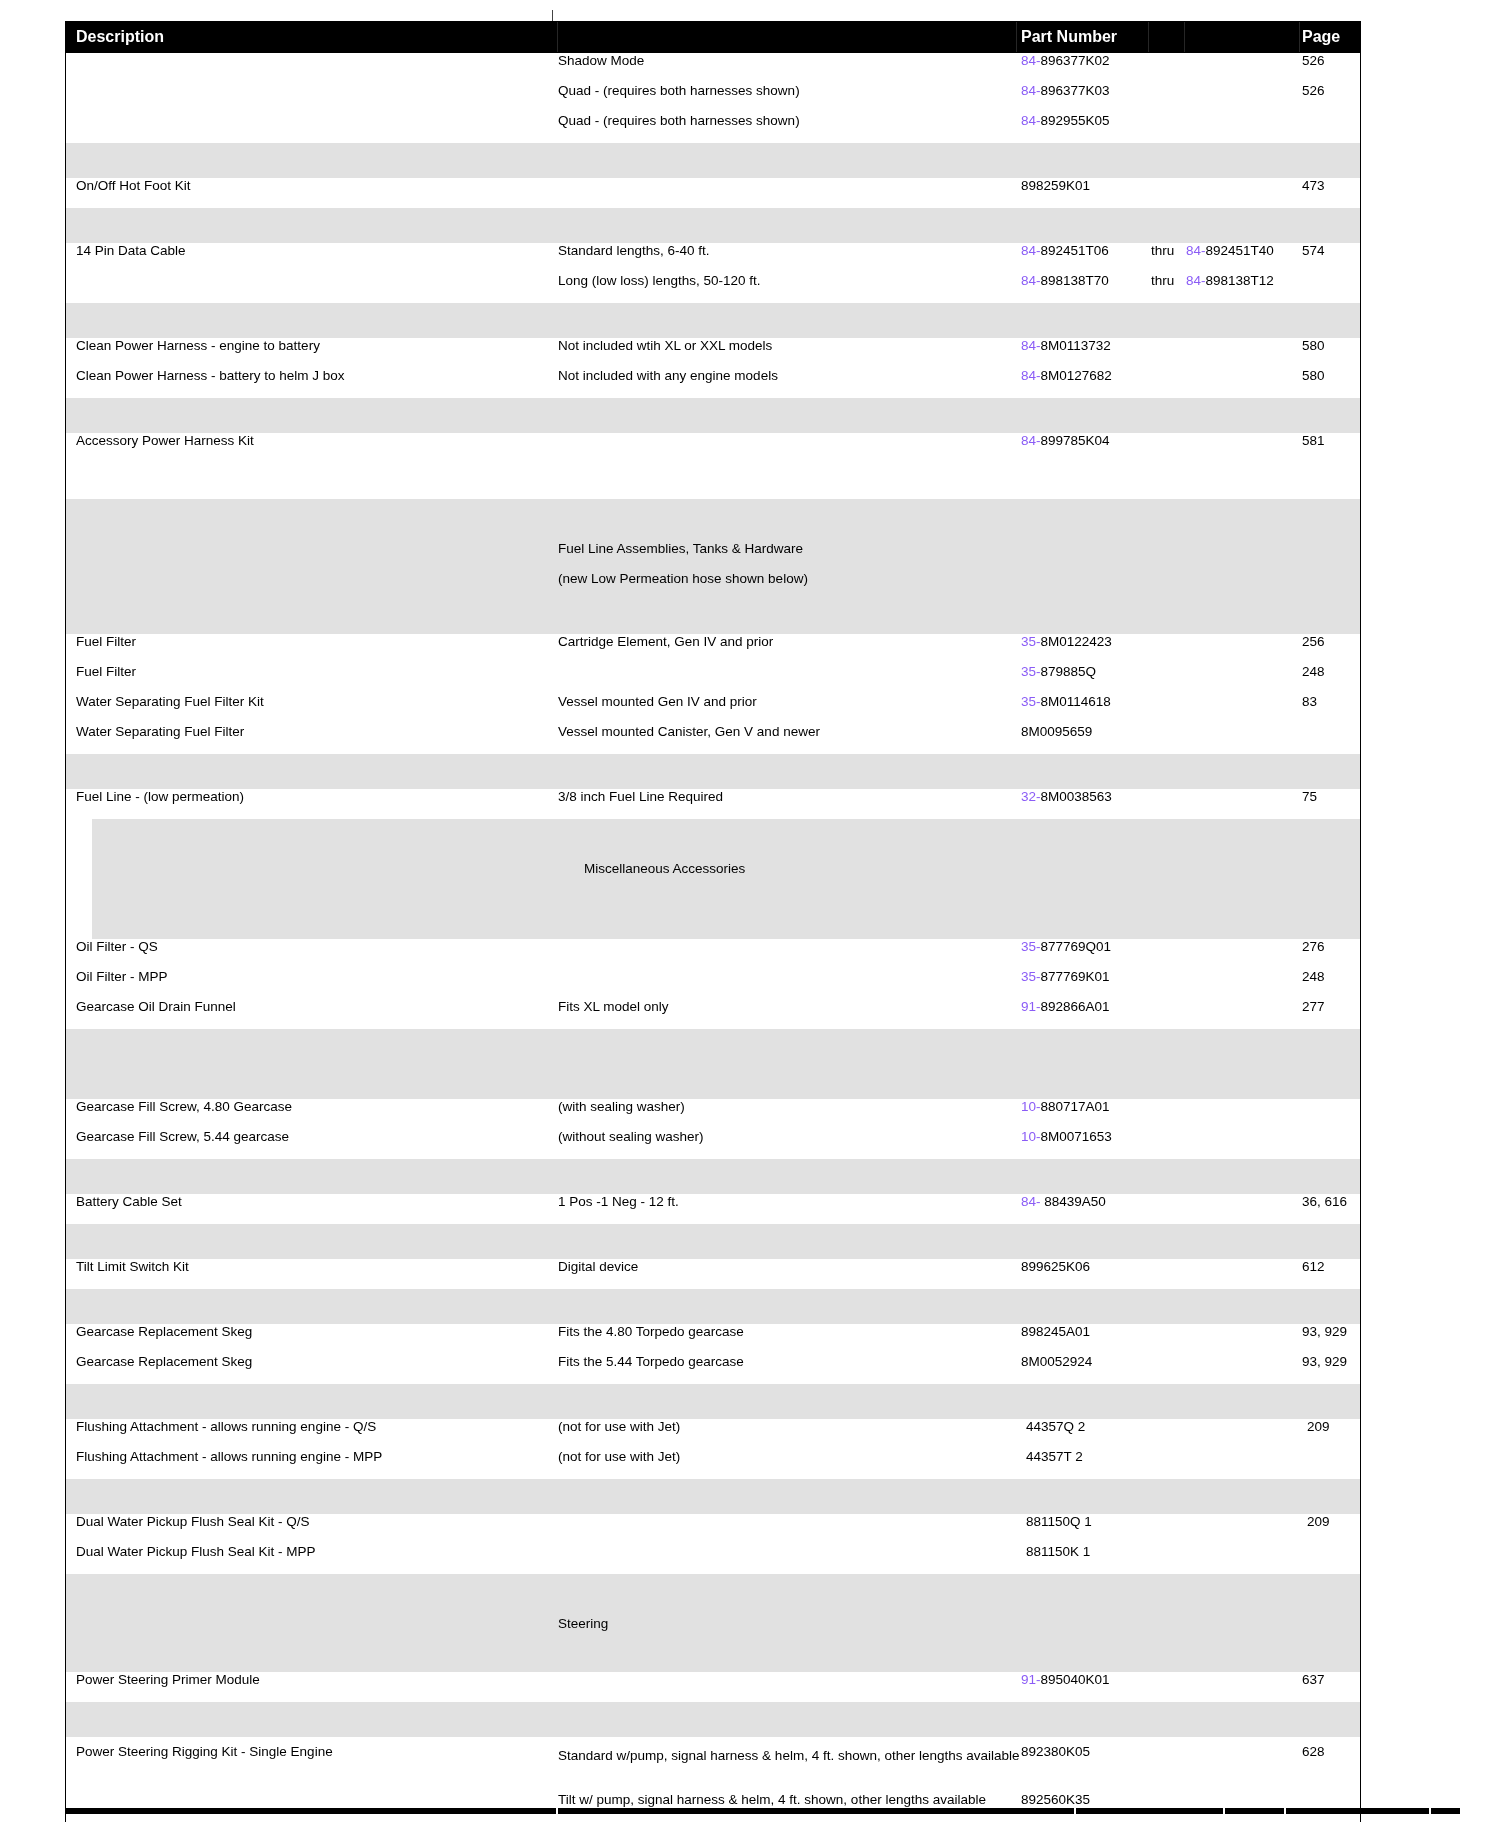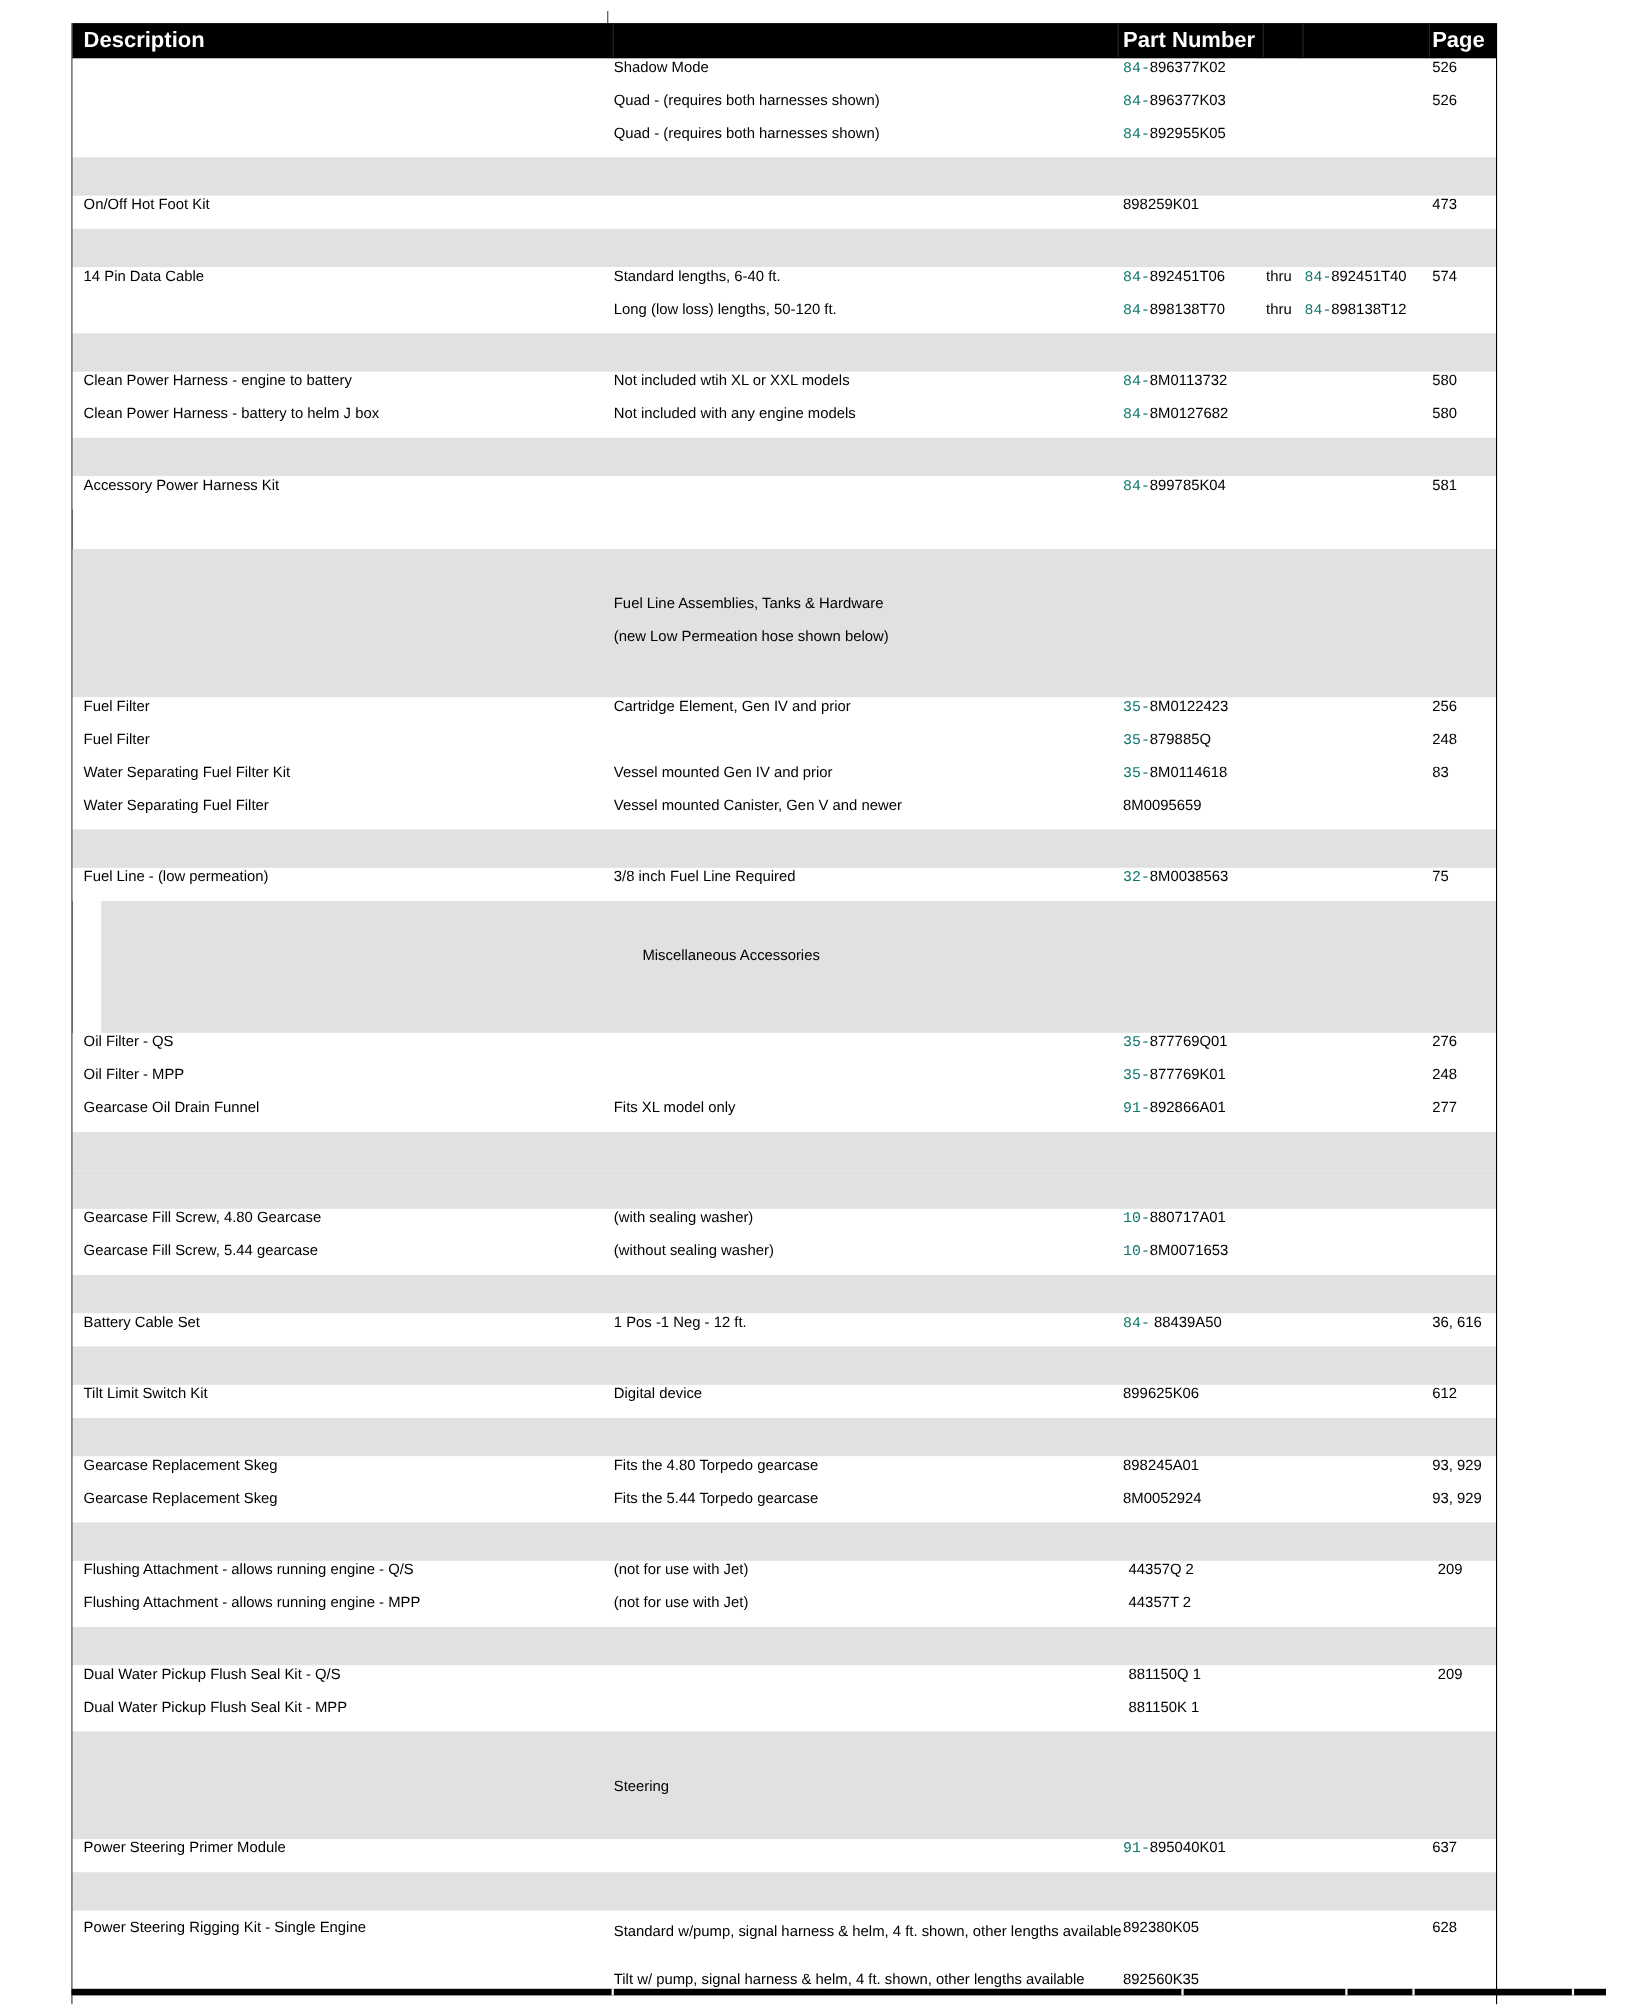--- a/index.html
+++ b/index.html
@@ -18,42 +18,42 @@
     position:absolute;left:65px;top:21px;width:1294px;
     border-left:1px solid #000;
     border-right:1px solid #000;
     box-sizing:content-box;
   }
   .thead{
     position:relative;height:32px;background:#000;color:#fff;
   }
   .th{
     position:absolute;top:50%;transform:translateY(-50%);
-    font-size:20px;font-weight:bold;white-space:nowrap;
+    font-size:16px;font-weight:bold;white-space:nowrap;
   }
   .th-desc{left:10px;}
   .th-part{left:955px;}
   .th-page{left:1236px;}
   .seam{position:absolute;top:1px;bottom:1px;width:1px;background:#262626;}
   .row{
     display:flex;align-items:flex-start;height:30px;background:#fff;
     font-size:13.5px;line-height:16px;white-space:nowrap;
   }
   .row-tall{
     height:55px;align-items:flex-start;padding-top:0;
   }
   .row-tall > div{padding-top:7px;}
   .c-desc{width:482px;padding-left:10px;flex:none;overflow:visible;}
   .c-sub{width:463px;flex:none;overflow:visible;}
   .row-tall .c-sub{white-space:normal;line-height:23px;}
   .c-part{width:130px;flex:none;}
   .c-thru{width:35px;flex:none;}
   .c-part2{width:116px;flex:none;}
   .c-page{flex:1;}
-  .prefix{color:#0f766e;font-family:Liberation Mono, monospace;}
+  .prefix{color:#8b5cf6;}
   .part-indent{padding-left:5px;}
   .sep{height:35px;background:#e1e1e1;}
   .section{background:#e1e1e1;box-sizing:border-box;padding-top:35px;}
   .section .sline{height:30px;line-height:30px;margin-left:492px;font-size:13.5px;white-space:nowrap;}
   .bottom-bar{
     position:absolute;left:65px;top:1808px;width:1395px;height:6px;background:#000;
   }
   .bar-gap{position:absolute;top:0;width:2px;height:6px;background:#fff;}
 </style>
 </head>

